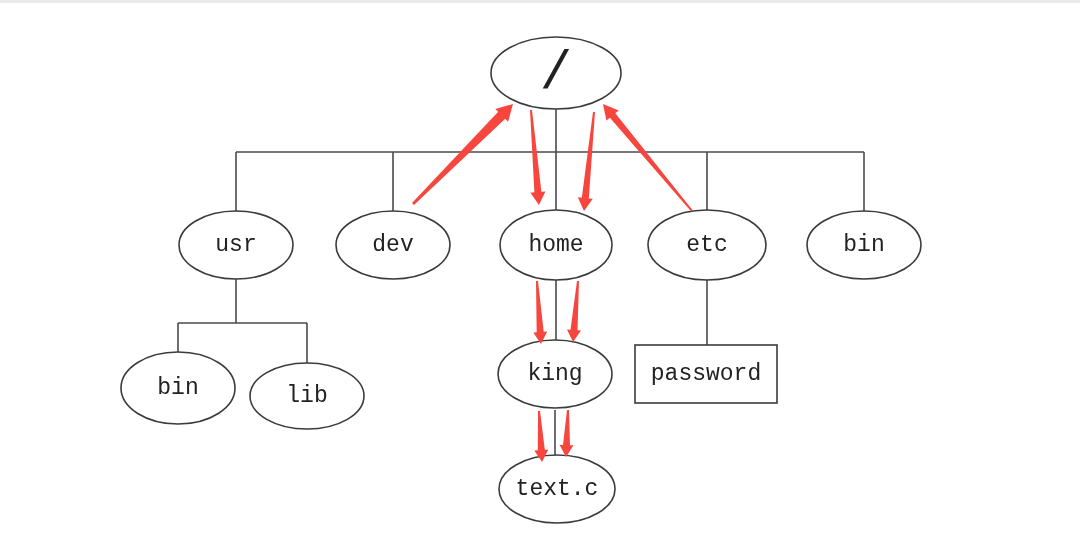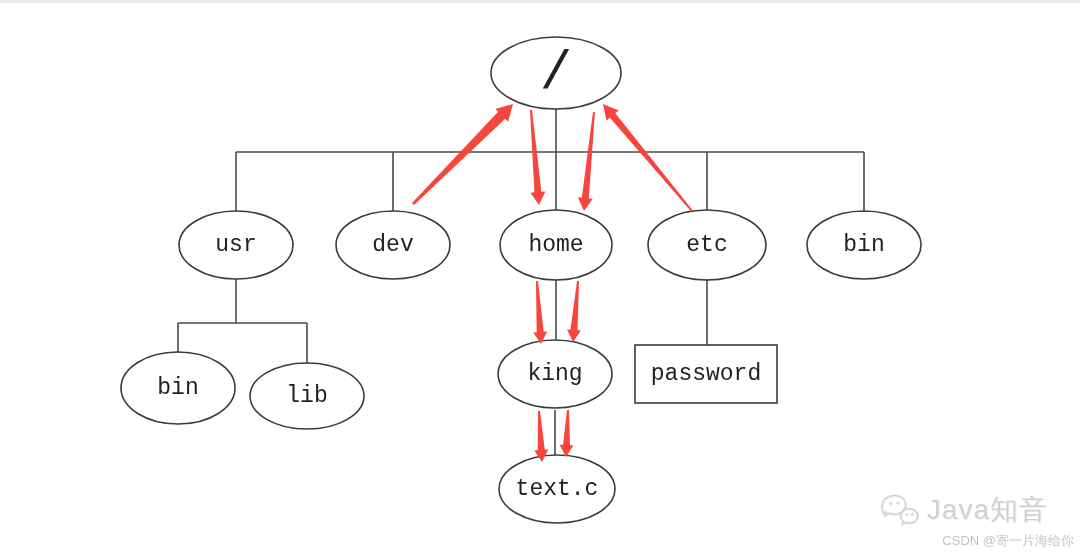--- a/index.html
+++ b/index.html
@@ -107,29 +107,13 @@
       <polygon points="414,205 505.2,118.8 508.1,121.7 513,104 495.3,108.9 498.2,111.8 412,203" fill="#f6463e"></polygon>
       <polygon points="692.8,210.4 615.3,113.3 618.7,110.4 603,104 606.4,120.6 609.9,117.8 691.2,211.6" fill="#f6463e"></polygon>
       <polygon points="530,110.1 534.4,192.3 530.4,192.7 539,205 545.4,191.4 541.4,191.8 532,109.9" fill="#f6463e"></polygon>
       <polygon points="593,111.9 581.8,197.7 577.8,197.3 584,211 592.8,198.8 588.8,198.4 595,112.1" fill="#f6463e"></polygon>
       <polygon points="536,281.1 536.7,332.2 533.3,332.5 541,344 547.2,331.6 543.7,331.8 538,280.9" fill="#f6463e"></polygon>
       <polygon points="577,280.9 570.5,329.8 567,329.5 573,342 581,330.6 577.5,330.3 579,281.1" fill="#f6463e"></polygon>
       <polygon points="538,411.1 537.8,450.2 534.3,450.4 542,462 548.3,449.6 544.8,449.8 540,410.9" fill="#f6463e"></polygon>
       <polygon points="567,410 563,444.9 559.5,444.7 566,457 573.5,445.3 570,445.2 569,410" fill="#f6463e"></polygon>
     </svg>
 
-  <div class="watermark">
-    <div class="wm-row">
-      <svg class="wm-icon" viewBox="0 0 48 48" fill="none">
-        <g>
-          <path d="M 8 28 C 4 24 4 14 12 10 C 20 6 29 9 31 16 C 32.5 21 29 27 22 28.5 C 18.5 29.2 15 28.6 13 27.5 L 8.5 30.5 L 9.5 25.5" stroke-width="2.2" stroke-linejoin="round" stroke-linecap="round" stroke="#d5d5d5"></path>
-          <circle cx="15" cy="17" r="1.3" stroke="#d5d5d5" fill="#d5d5d5"></circle>
-          <circle cx="23" cy="16.5" r="1.3" stroke="#d5d5d5" fill="#d5d5d5"></circle>
-          <path d="M 27 34 C 24.5 30 26.5 24.5 32.5 23 C 38.5 21.5 44 25 44.5 30 C 45 34.5 41 38.5 35.5 38.5 C 33.8 38.5 32.4 38.2 31 37.6 L 27.5 39.8 L 28.4 36" stroke-width="2.2" stroke-linejoin="round" stroke-linecap="round" stroke="#d5d5d5"></path>
-          <circle cx="32.5" cy="29" r="1.1" stroke="#d5d5d5" fill="#d5d5d5"></circle>
-          <circle cx="38.5" cy="28.5" r="1.1" stroke="#d5d5d5" fill="#d5d5d5"></circle>
-        </g>
-      </svg>
-      <span class="wm-title" style="color: rgb(208, 208, 208);">Java知音</span>
-    </div>
-    <div class="wm-sub" style="color: rgb(195, 195, 195);">CSDN @寄一片海给你</div>
-  </div>
 </div>
 
 </body></html>

